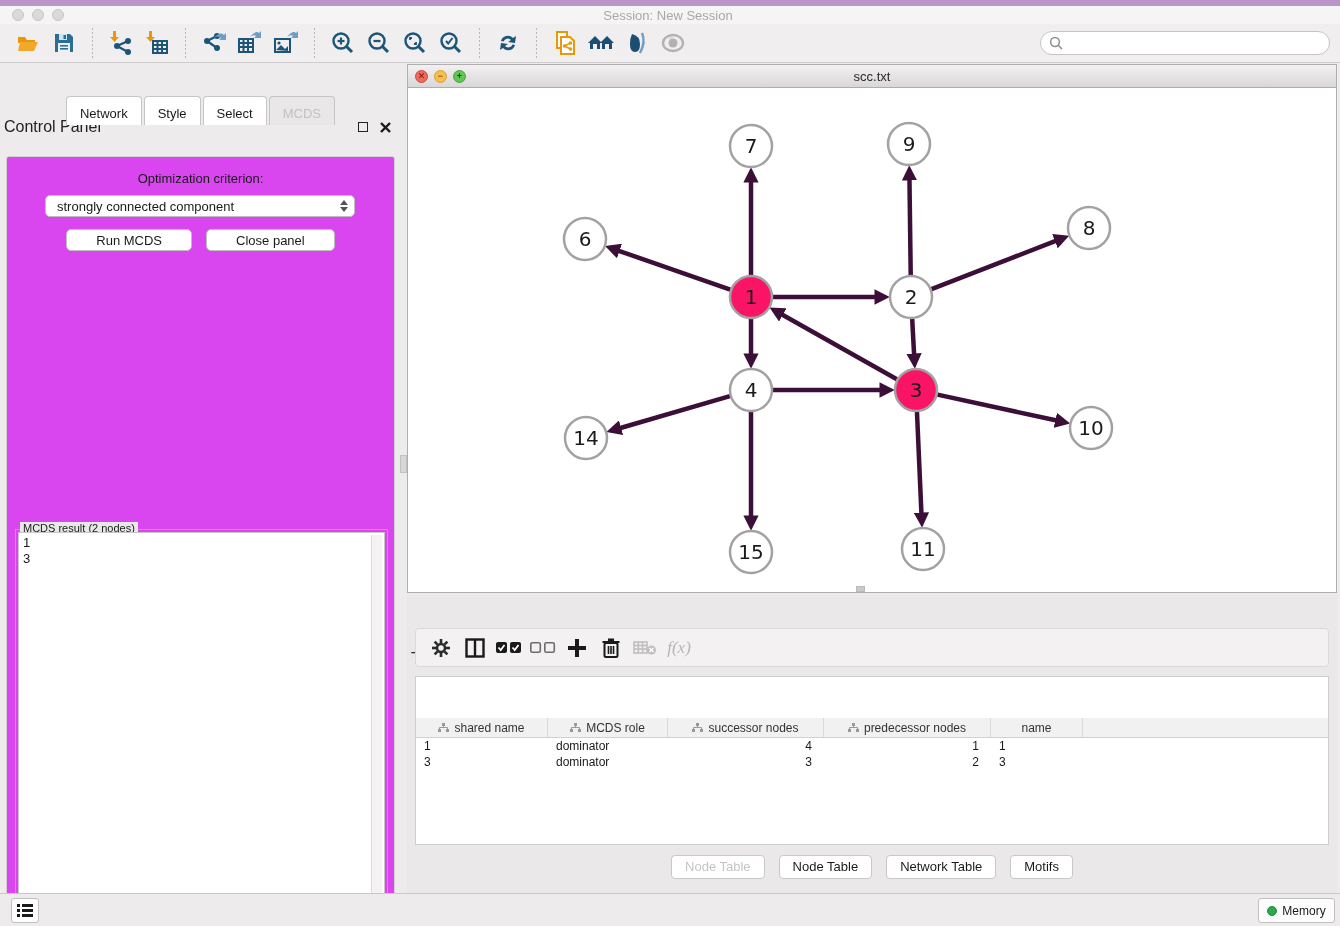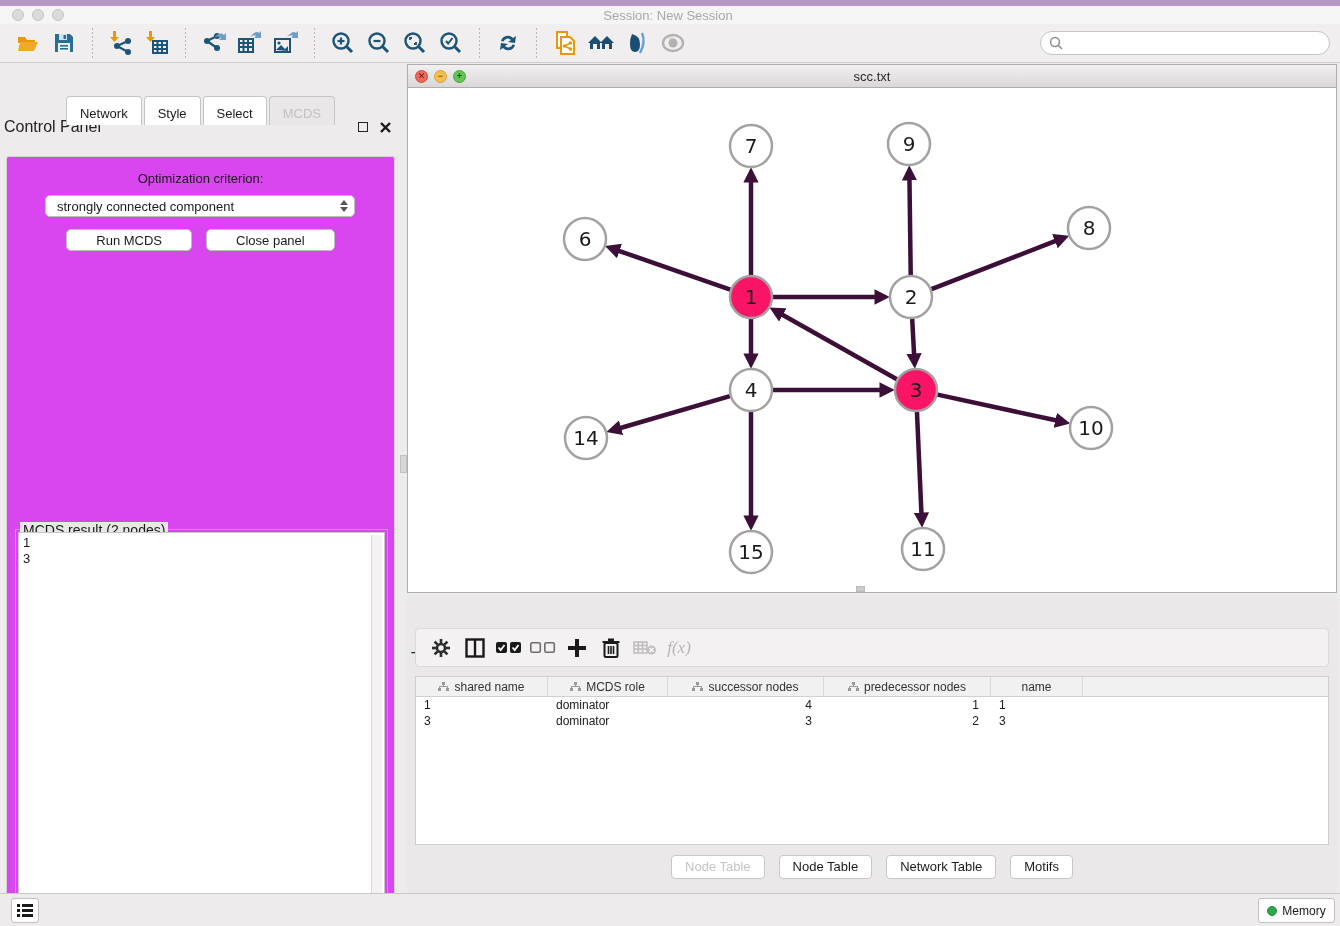--- a/index.html
+++ b/index.html
@@ -34,21 +34,21 @@
   #opt-label { top:14px; width:100%; text-align:center; font-size:13px; }
   #criterion-select { top:38px; left:38px; width:310px; height:22px; background:#fff; border:1px solid #BFBDBE; border-radius:5px; display:flex; align-items:center; padding:0 4px 0 11px; font-size:13px; }
   #criterion-select .sp { flex:1; }
   .stepper { display:flex; flex-direction:column; gap:2px; align-items:center; margin-right:2px; }
   .stepper i { width:0; height:0; border-left:4px solid transparent; border-right:4px solid transparent; }
   .stepper i.up { border-bottom:5px solid #555; }
   .stepper i.dn { border-top:5px solid #555; }
   #cp-buttons { top:72px; width:100%; display:flex; justify-content:center; gap:14px; }
   .btn { background:#fff; border:1px solid #BFBDBE; border-radius:5px; height:22px; padding:0 29px; font-size:13px; display:flex; align-items:center; }
   #mcds-fieldset { left:8px; top:372px; width:373px; height:378px; border:1px solid #A9A7A8; }
-  #mcds-legend { position:absolute; top:-8px; left:4px; background:#E9E7E8; padding:0 3px; font-size:14px;text-decoration:underline; }
+  #mcds-legend { position:absolute; top:-8px; left:4px; background:#E9E7E8; padding:0 3px; font-size:11px;text-decoration:underline; }
   #mcds-textarea { position:absolute; inset:2px; background:#fff; border:1px solid #C8C6C7; font-size:13px; line-height:16px; padding:2px 4px; }
   #mcds-scroll { position:absolute; top:2px; right:2px; bottom:2px; width:11px; background:#F4F2F3; border-left:1px solid #DDDBDC; }
 
   
   #v-splitter { left:401px; top:63px; width:6px; height:830px; background:#EDECED; }
   #v-grip { left:400px; top:455px; width:7px; height:18px; background:#D8D6D7; border:1px solid #C2C0C1; }
 
   
   #network-window { left:407px; top:64px; width:930px; height:529px; border:1px solid #AFADAE; background:#fff; }
   #nw-titlebar { height:23px; background:linear-gradient(#F2F0F1,#D9D7D8); border-bottom:1px solid #AFADAE; position:relative; display:flex; align-items:center; }
@@ -60,21 +60,21 @@
   #graph-area { position:relative; width:928px; height:504px; background:#fff; }
   #graph-svg { position:absolute; inset:0; }
   #h-grip { left:856px; top:586px; width:9px; height:6px; background:#CCCACB; border:1px solid #BBB9BA; }
 
   
   #table-panel { left:407px; top:595px; width:930px; height:298px; background:#EAE8E9; }
   #tp-toolbar { left:8px; top:33px; width:914px; height:39px; background:#F3F1F2; border:1px solid #DBD9DA; border-radius:4px; display:flex; align-items:center; padding:0 8px; }
   .tp-icon { width:34px; height:30px; display:flex; align-items:center; justify-content:center; }
   .fx { font-family:"Liberation Serif","DejaVu Serif",serif; font-style:italic; font-size:17px; color:#B7B5B6; }
   #node-table { left:8px; top:81px; width:914px; height:169px; background:#fff; border:1px solid #CFCDCE; }
-  #table-header { display:flex; height:20px; background:#F2F1F1; border-bottom:1px solid #D2D0D1; }
+  #table-header { display:flex; height:20px; background:#F2F1F1; border-bottom:1px solid #D2D0D1;margin-top:41px; }
   .th { display:flex; align-items:center; justify-content:center; gap:5px; font-size:12px; color:#333; border-right:1px solid #DBD9DA; }
   .th svg { flex:none; }
   .trow { display:flex; height:16px; font-size:12px; align-items:center; }
   .td { padding:0 8px; overflow:hidden; white-space:nowrap; }
   .td.num { text-align:right; padding-right:12px; }
   #tp-tabs { left:0; top:260px; width:100%; display:flex; justify-content:center; gap:14px; }
   .btab { background:#fff; border:1px solid #C9C7C8; border-radius:4px; padding:3px 13px 4px; font-size:13px; }
   .btab.disabled-look { color:#C6C4C5; }
 
   

